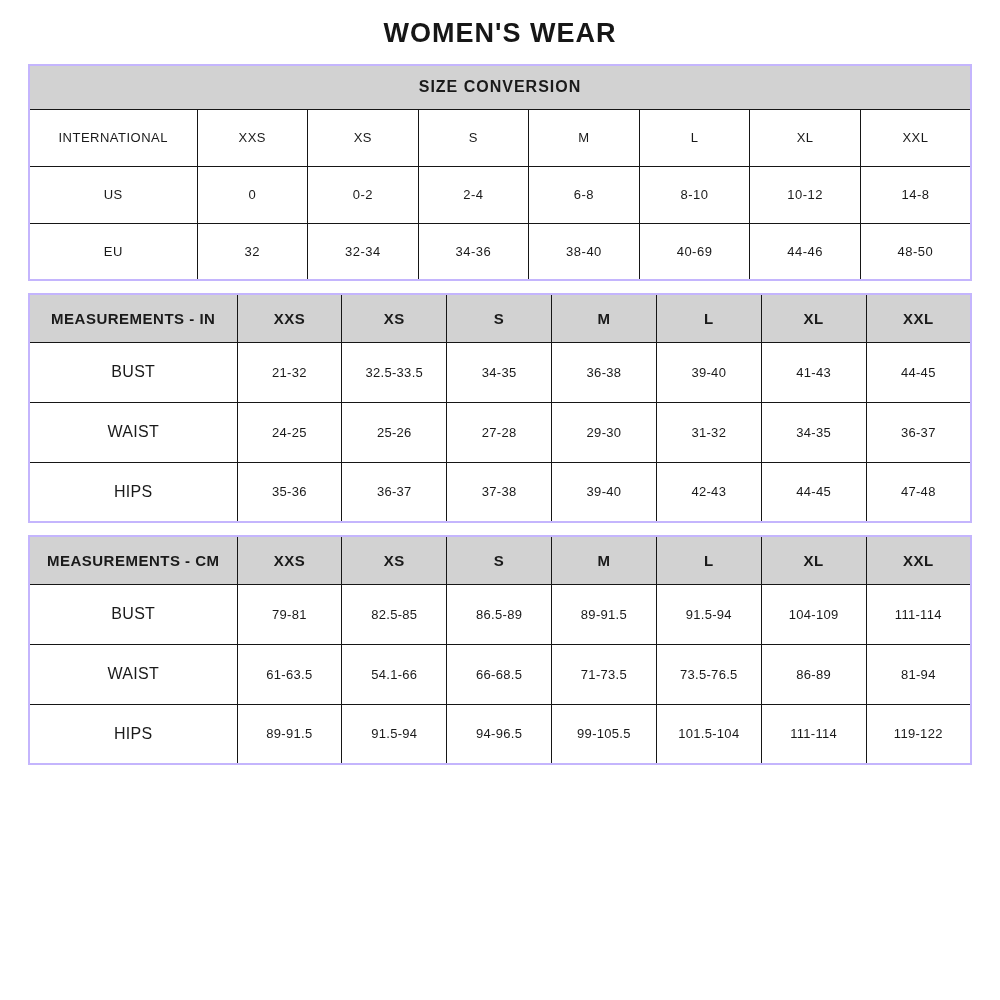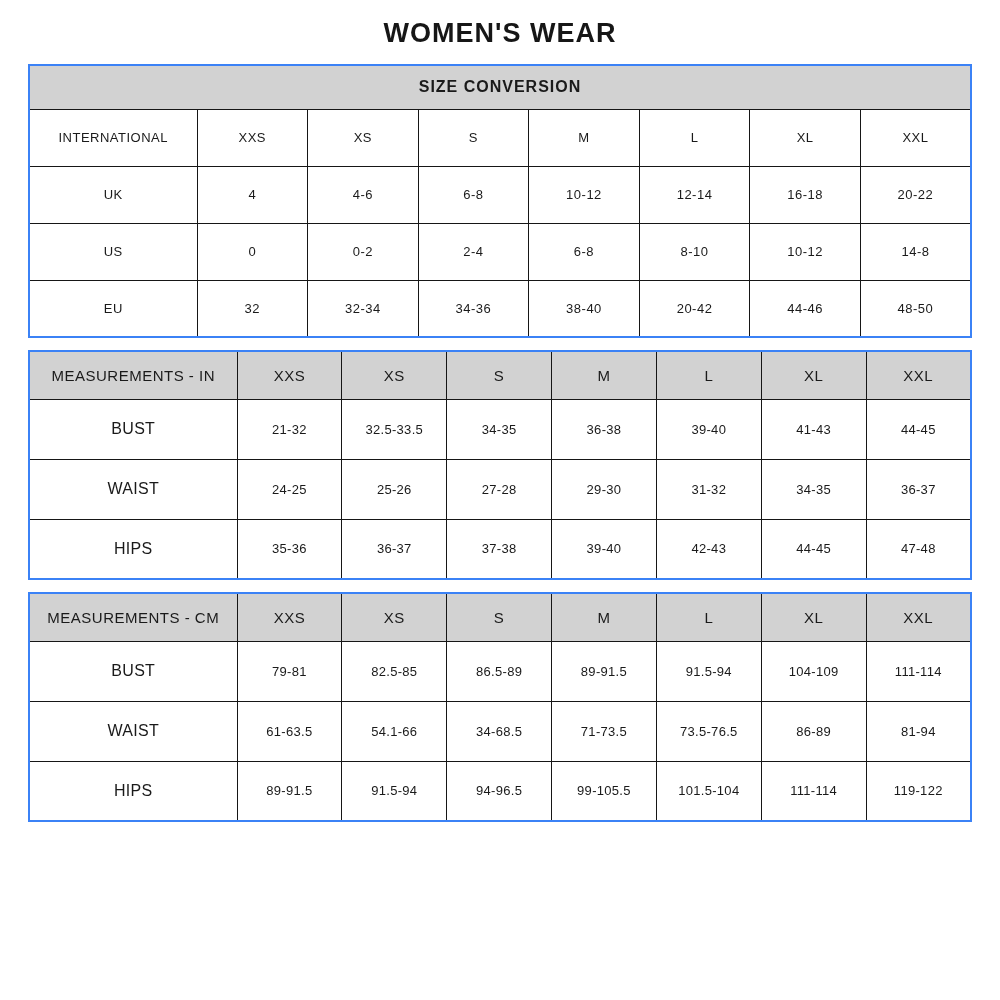--- a/index.html
+++ b/index.html
@@ -22,21 +22,21 @@
     font-size: 27px;
     font-weight: bold;
     letter-spacing: 1px;
     color: #161616;
   }
   table {
     width: 100%;
     border-collapse: collapse;
     table-layout: fixed;
     margin: 0 6px 12px 0;
-    border: 2px solid #3b82f6;
+    border: 2px solid #c4b5fd;
   }
   th, td {
     border: 1.5px solid #161616;
     text-align: center;
     vertical-align: middle;
     padding: 0 4px;
     overflow: hidden;
     white-space: nowrap;
   }
   
@@ -50,21 +50,21 @@
   .t1 tbody td {
     height: 57px;
     font-size: 13px;
     letter-spacing: 0.5px;
   }
   
   .tm thead th {
     height: 48px;
     background: #d2d2d2;
     font-size: 15px;
-    font-weight: normal;
+    font-weight: bold;
     letter-spacing: 0.5px;
   }
   .tm tbody td {
     height: 60px;
     font-size: 13px;
     letter-spacing: 0.3px;
   }
   .tm tbody td.lbl {
     font-size: 16px;
   }
@@ -97,46 +97,36 @@
         <td>INTERNATIONAL</td>
         <td>XXS</td>
         <td>XS</td>
         <td>S</td>
         <td>M</td>
         <td>L</td>
         <td>XL</td>
         <td>XXL</td>
       </tr>
       <tr>
-        <td>UK</td>
-        <td>4</td>
-        <td>4-6</td>
-        <td>6-8</td>
-        <td>10-12</td>
-        <td>12-14</td>
-        <td>16-18</td>
-        <td>20-22</td>
-      </tr>
-      <tr>
         <td>US</td>
         <td>0</td>
         <td>0-2</td>
         <td>2-4</td>
         <td>6-8</td>
         <td>8-10</td>
         <td>10-12</td>
         <td>14-8</td>
       </tr>
       <tr>
         <td>EU</td>
         <td>32</td>
         <td>32-34</td>
         <td>34-36</td>
         <td>38-40</td>
-        <td>20-42</td>
+        <td>40-69</td>
         <td>44-46</td>
         <td>48-50</td>
       </tr>
     </tbody>
   </table>
 
   <table class="tm">
     <colgroup>
       <col style="width:208px">
         <col>
@@ -224,21 +214,21 @@
         <td>86.5-89</td>
         <td>89-91.5</td>
         <td>91.5-94</td>
         <td>104-109</td>
         <td>111-114</td>
       </tr>
       <tr>
         <td class="lbl">WAIST</td>
         <td>61-63.5</td>
         <td>54.1-66</td>
-        <td>34-68.5</td>
+        <td>66-68.5</td>
         <td>71-73.5</td>
         <td>73.5-76.5</td>
         <td>86-89</td>
         <td>81-94</td>
       </tr>
       <tr>
         <td class="lbl">HIPS</td>
         <td>89-91.5</td>
         <td>91.5-94</td>
         <td>94-96.5</td>

